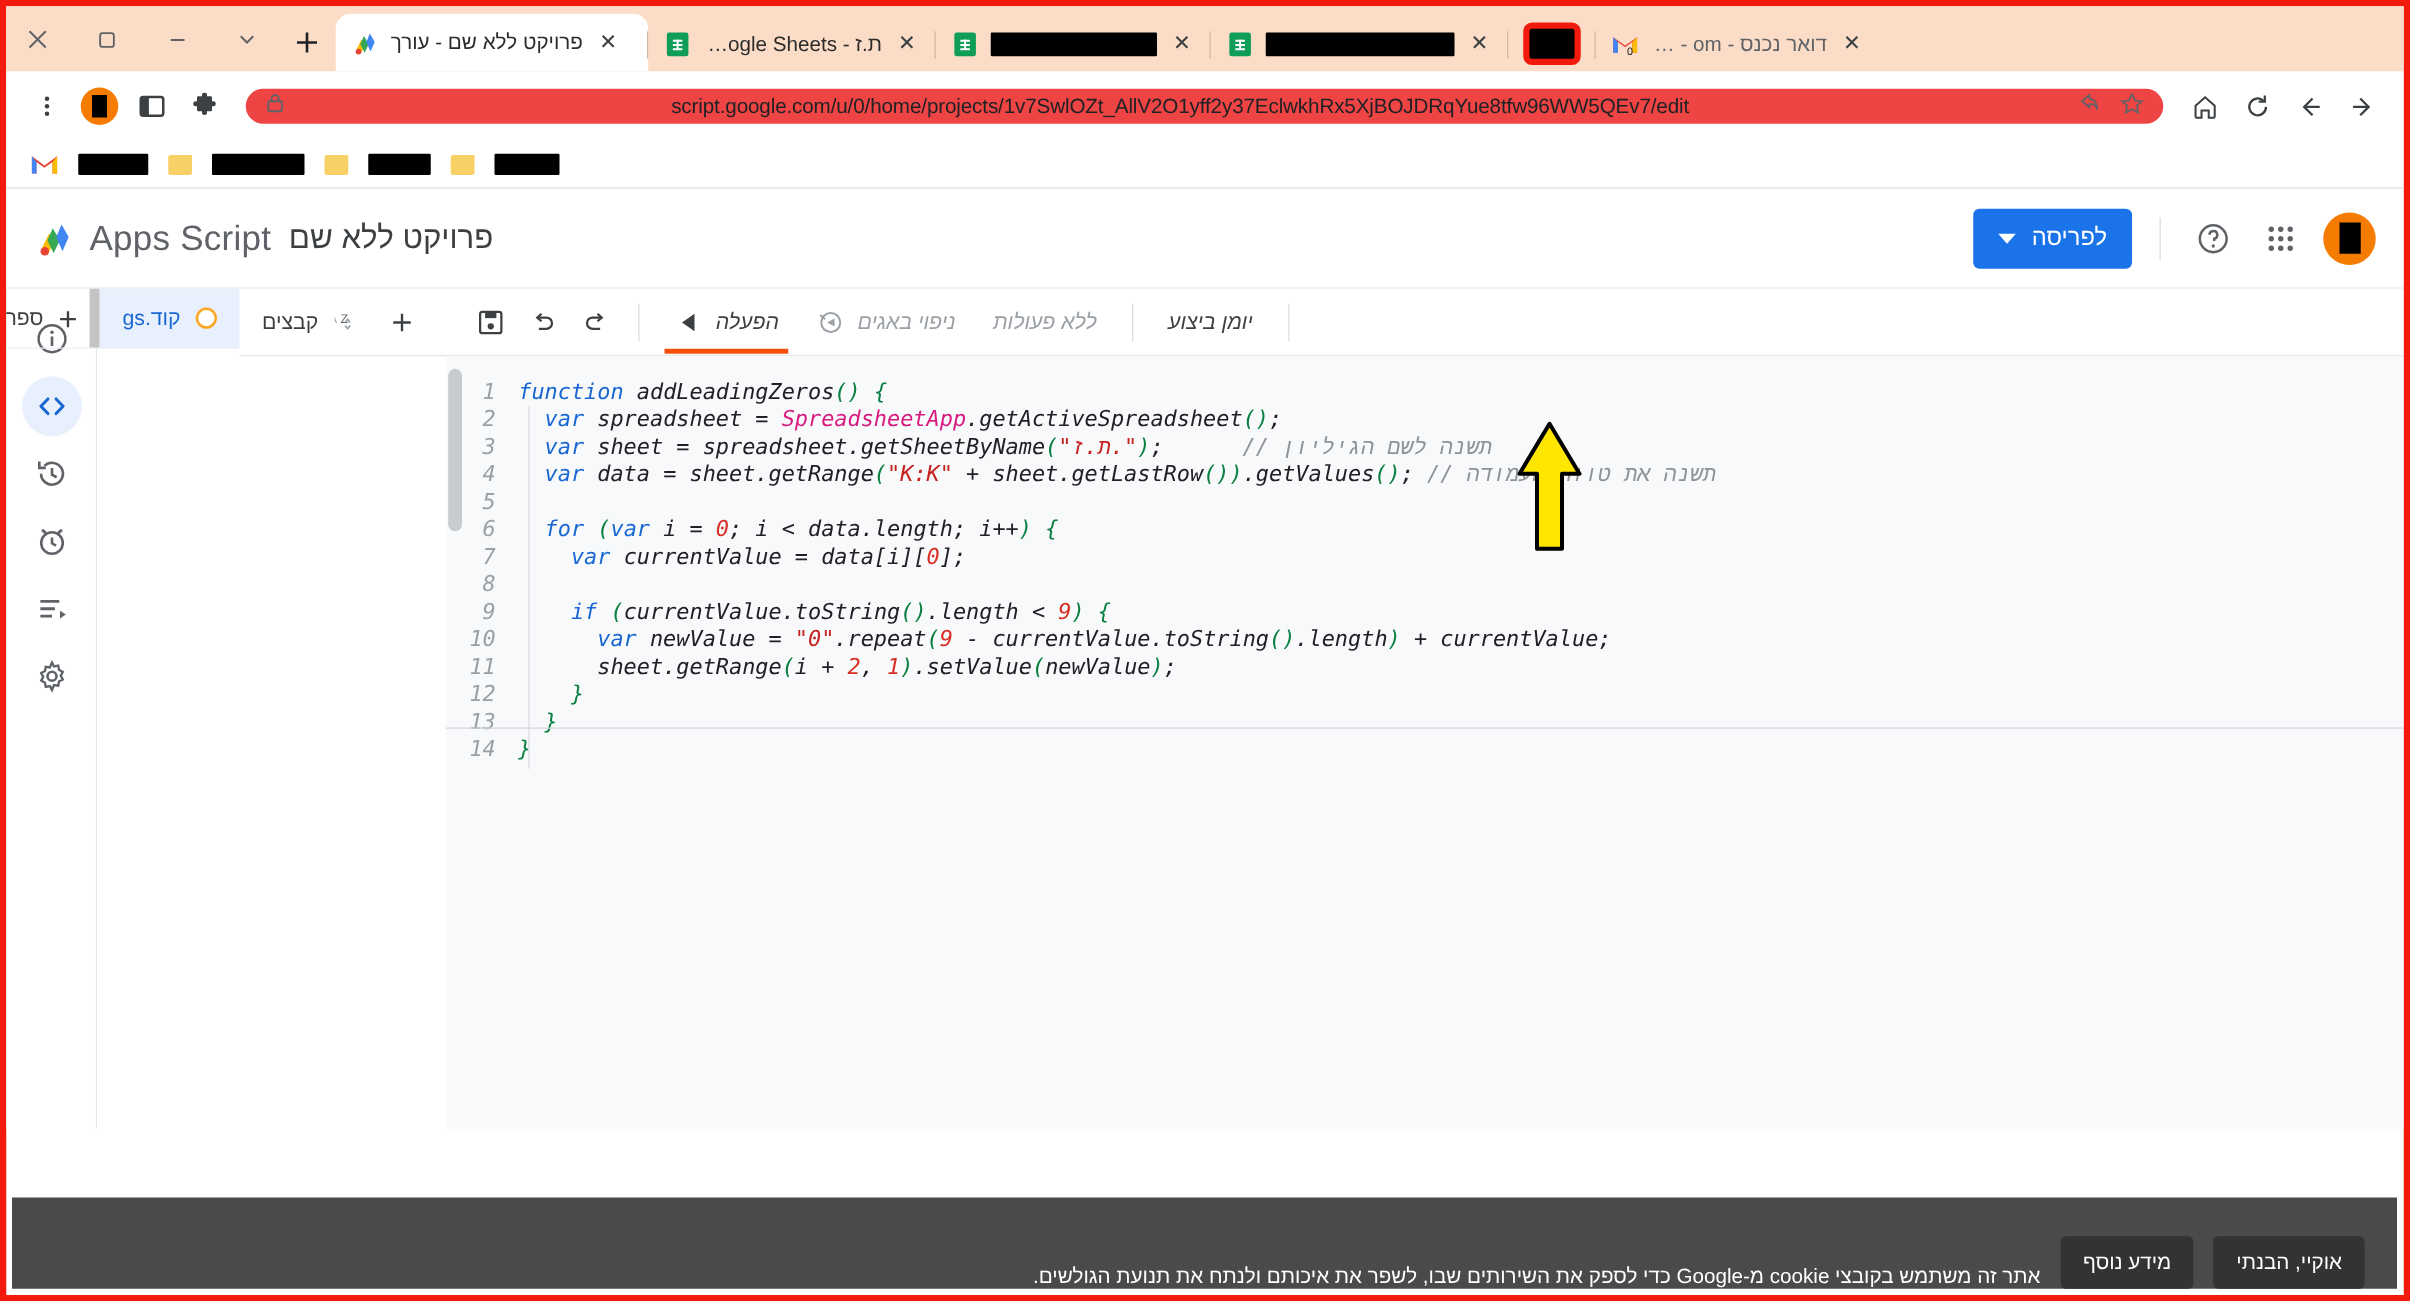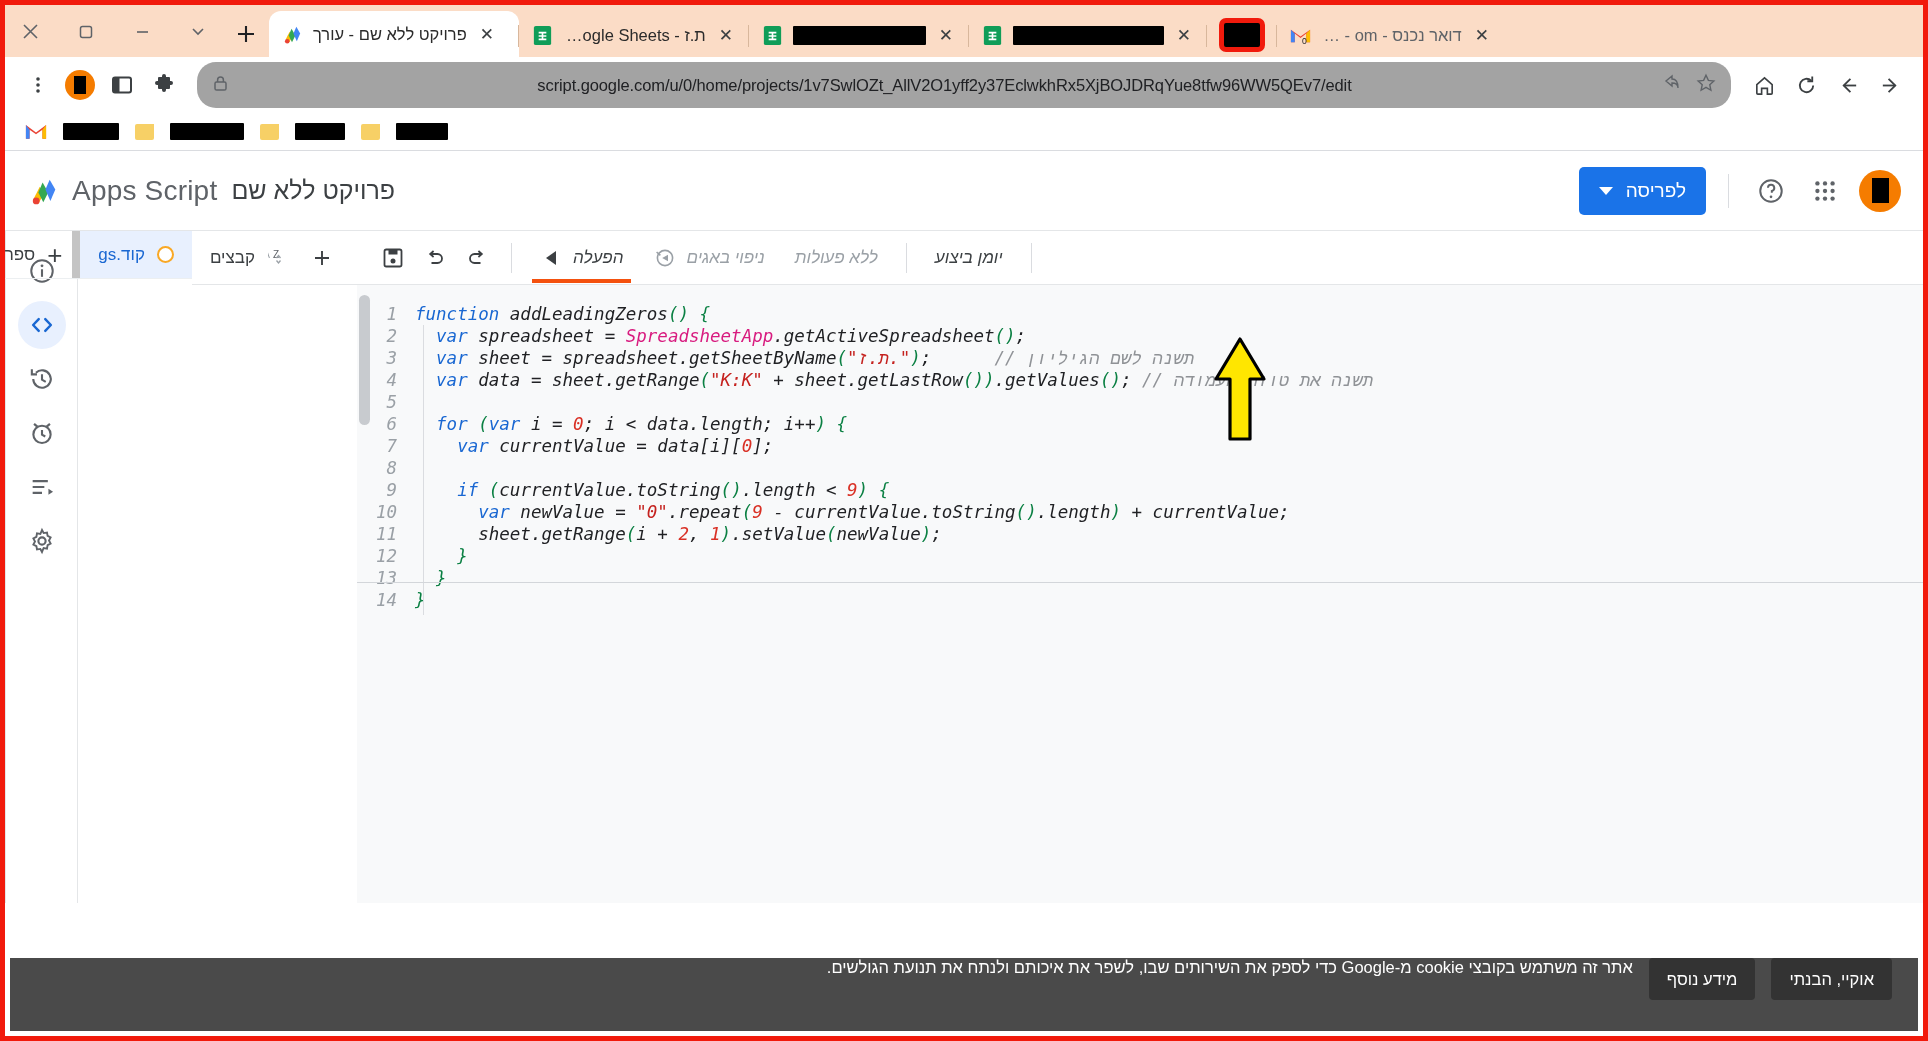--- a/index.html
+++ b/index.html
@@ -67,21 +67,21 @@
     height: 56px; background: #fff;
     display: flex; flex-direction: row-reverse; align-items: center;
     padding: 0 14px; gap: 4px;
   }
   .navicon {
     width: 38px; height: 38px; border-radius: 50%;
     display: flex; align-items: center; justify-content: center;
     color: #3c4043;
   }
   .omnibox {
-    flex: 1; height: 46px; background: #a3a3a3; border-radius: 19px;
+    flex: 1; height: 28px; background: #ef4444; border-radius: 19px;
     display: flex; flex-direction: row-reverse; align-items: center;
     padding: 0 14px; gap: 14px;
     margin: 0 10px;
   }
   .omnibox .url {
     flex: 1; text-align: center; direction: ltr;
     font-size: 16.5px; color: #202124; letter-spacing: -0.1px;
     white-space: nowrap; overflow: hidden;
   }
 
@@ -226,21 +226,21 @@
     position: absolute; left: 66px; top: 40px; width: 1px; height: 290px; background: #dadce0;
   }
 
   
   .arrow-anno { position: absolute; pointer-events: none; }
 
   
   .cookiebar {
     position: absolute; left: 5px; right: 5px; bottom: 5px; height: 73px;
     background: #4a4a4a; color: #fff;
-    display: flex; flex-direction: row-reverse; align-items: flex-start;
+    display: flex; flex-direction: row-reverse; align-items: flex-end;
     padding: 0 26px; gap: 16px; font-size: 16.5px;
   }
   .cookietext { flex: 1; text-align: right; padding-left: 10px; }
   .cookiebtn {
     background: #333; color: #fff; border: none; border-radius: 4px;
     height: 42px; padding: 0 18px; font-size: 16.5px; cursor: pointer;
     font-family: "Liberation Sans", sans-serif; white-space: nowrap;
   }
   .ws-bottom { position: absolute; left: 5px; right: 5px; bottom: 78px; height: 34px; background: #fff; }
 </style>

